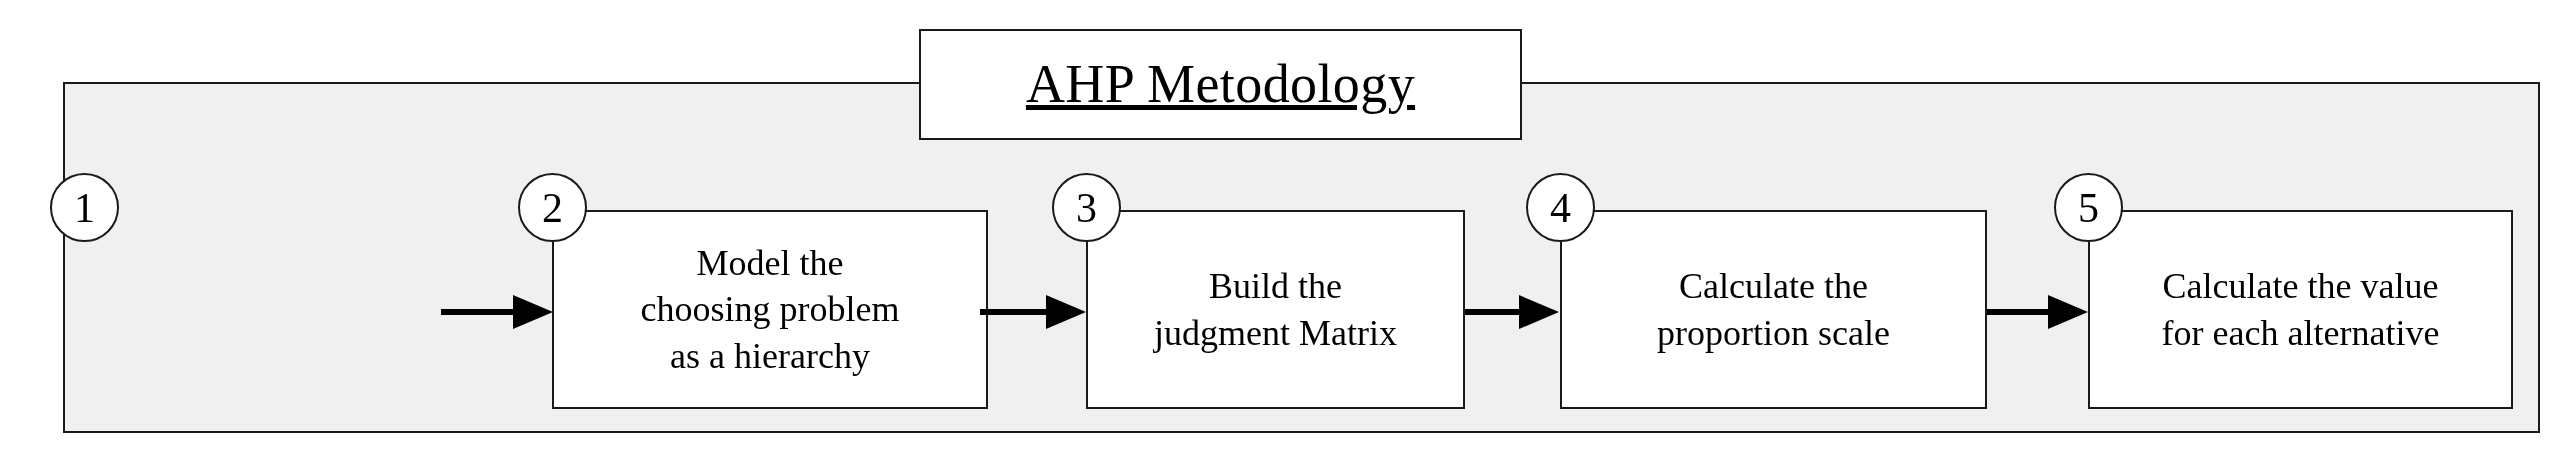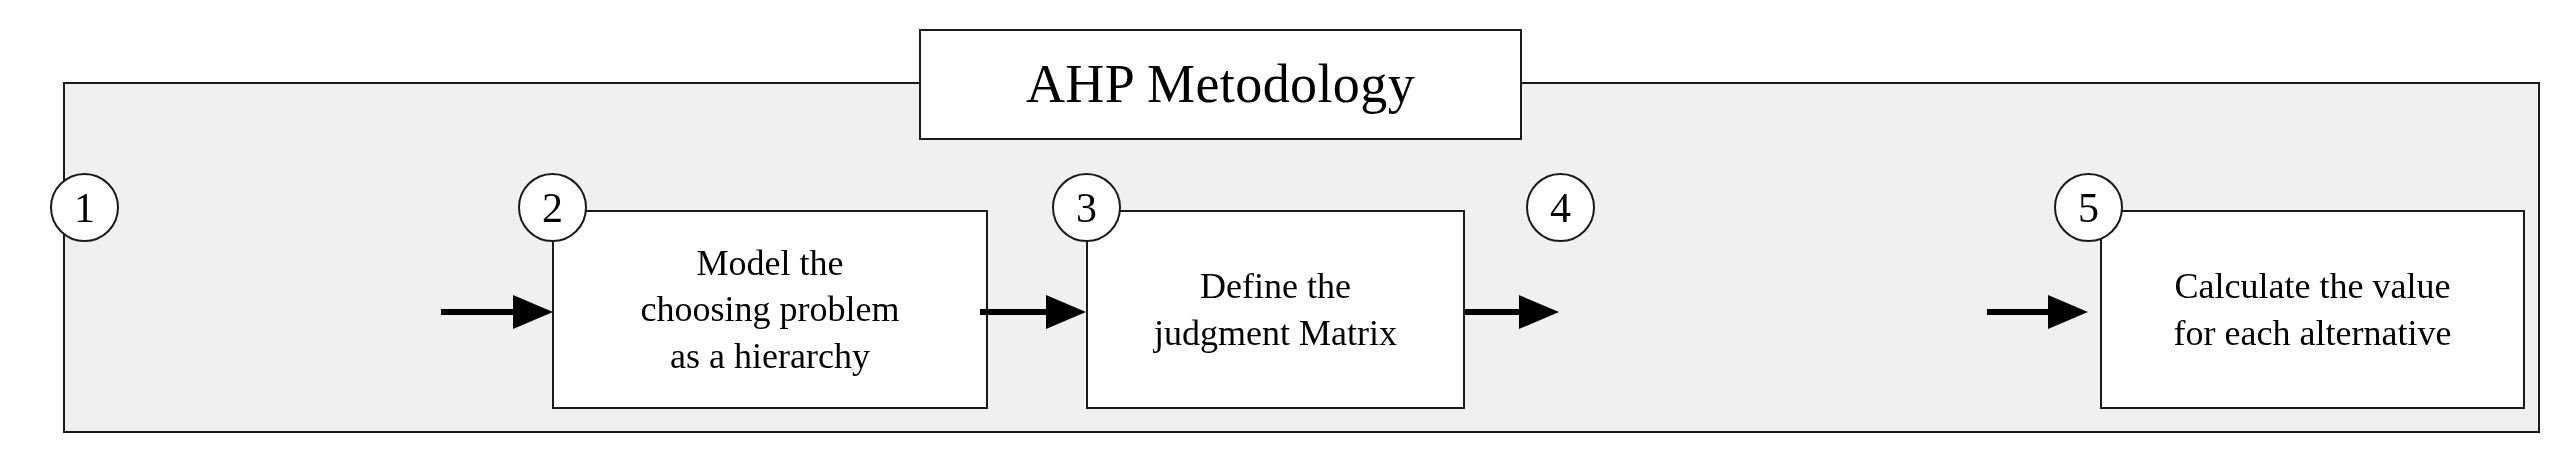--- a/index.html
+++ b/index.html
@@ -45,20 +45,21 @@
     align-items: center;
     justify-content: center;
     z-index: 40;
   }
   .title-plate .title-text {
     font-size: 54px;
     line-height: 1.05;
     color: #000000;
     letter-spacing: 0.4px;
     white-space: nowrap;
+    text-decoration: underline;
   }
 
   
   .step-box {
     position: absolute;
     background: #ffffff;
     border: 2.1px solid #1a1a1a;
     box-sizing: border-box;
     display: flex;
     align-items: center;
@@ -155,32 +156,36 @@
   <div class="step-box" style="left:552px; top:210px; width:436px; height:199px;">
     <span class="step-label">Model the
 choosing problem
 as a hierarchy</span>
   </div>
   <div class="step-circle" style="left:518px; top:173px;">
     <span class="circle-number">2</span>
   </div>
 
   <div class="step-box" style="left:1086px; top:210px; width:379px; height:199px;">
-    <span class="step-label">Define the
+    <span class="step-label">Build the
 judgment Matrix</span>
   </div>
   <div class="step-circle" style="left:1052px; top:173px;">
     <span class="circle-number">3</span>
   </div>
 
+  <div class="step-box" style="left:1560px; top:210px; width:427px; height:199px;">
+    <span class="step-label">Calculate the
+proportion scale</span>
+  </div>
   <div class="step-circle" style="left:1526px; top:173px;">
     <span class="circle-number">4</span>
   </div>
 
-  <div class="step-box" style="left:2088px; top:210px; width:425px; height:199px;margin-left:12px;">
+  <div class="step-box" style="left:2088px; top:210px; width:425px; height:199px;">
     <span class="step-label">Calculate the value
 for each alternative</span>
   </div>
   <div class="step-circle" style="left:2054px; top:173px;">
     <span class="circle-number">5</span>
   </div>
 
 </div>
 
 

